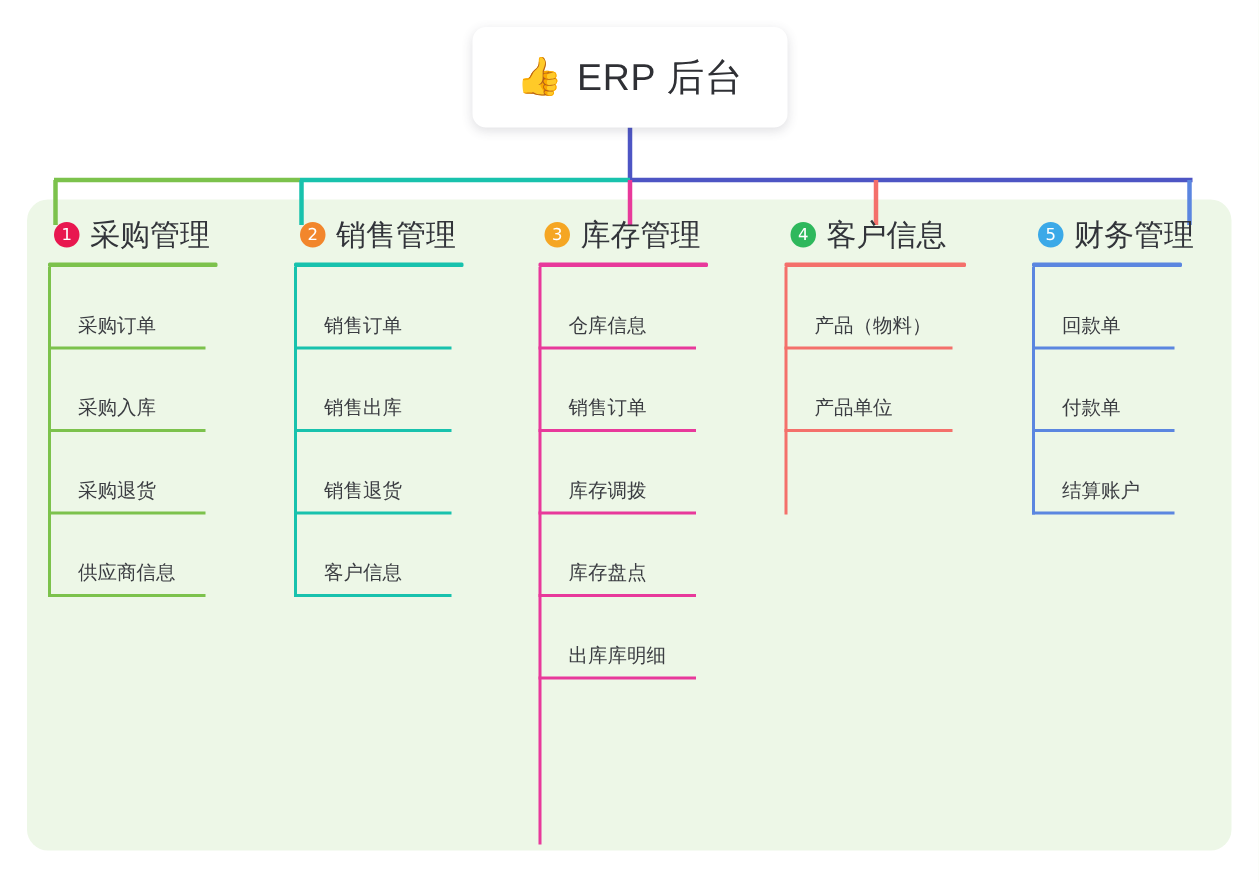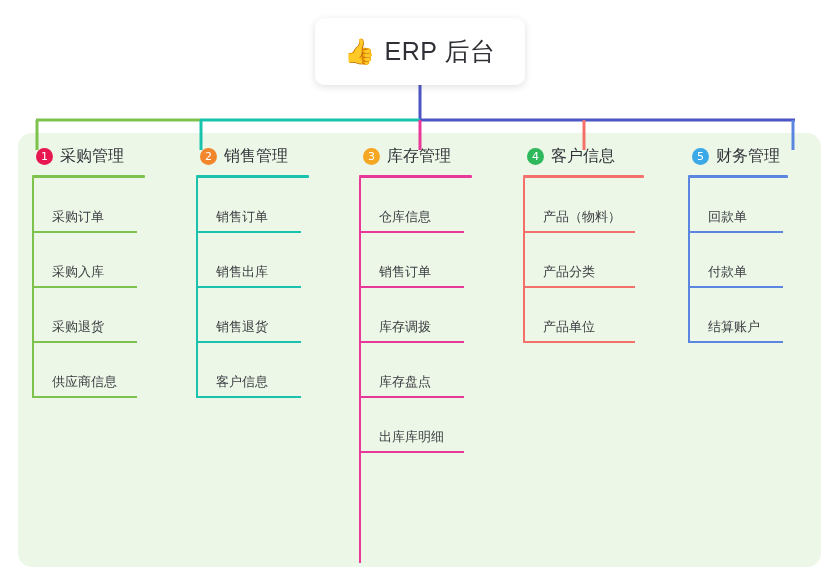--- a/index.html
+++ b/index.html
@@ -95,21 +95,21 @@
     height: 17px;
     border-radius: 50%;
     color: #ffffff;
     font-size: 11px;
     line-height: 17px;
     text-align: center;
     flex: 0 0 auto;
     font-family: "DejaVu Sans", sans-serif;
   }
   .col-title {
-    font-size: 16px;
+    font-size: 20px;
     color: #32343a;
     white-space: nowrap;
   }
   .col-rule {
     height: 3px;
     margin-top: 7px;
     border-radius: 1px;
   }
 
   .leaf-list {
@@ -262,24 +262,20 @@
       <span class="col-title">客户信息</span>
     </div>
     <div class="col-rule" style="background: rgb(244, 112, 107); width: 121px;"></div>
     <div class="leaf-list">
         <div class="spine" style="background: rgb(244, 112, 107); height: 165px;"></div>
         <div class="leaf">
           <span class="leaf-label">产品（物料）</span>
           <div class="leaf-rule" style="background: rgb(244, 112, 107); width: 112px;"></div>
         </div>
         <div class="leaf">
-          <span class="leaf-label">产品分类</span>
-          <div class="leaf-rule" style="background: rgb(244, 112, 107); width: 112px;"></div>
-        </div>
-        <div class="leaf">
           <span class="leaf-label">产品单位</span>
           <div class="leaf-rule" style="background: rgb(244, 112, 107); width: 112px;"></div>
         </div>
       </div>
   </div>
 
   <div class="column" id="col-4" style="left:688px;">
     <div class="col-header">
       <span class="badge" style="background: rgb(59, 169, 232);">5</span>
       <span class="col-title">财务管理</span>

